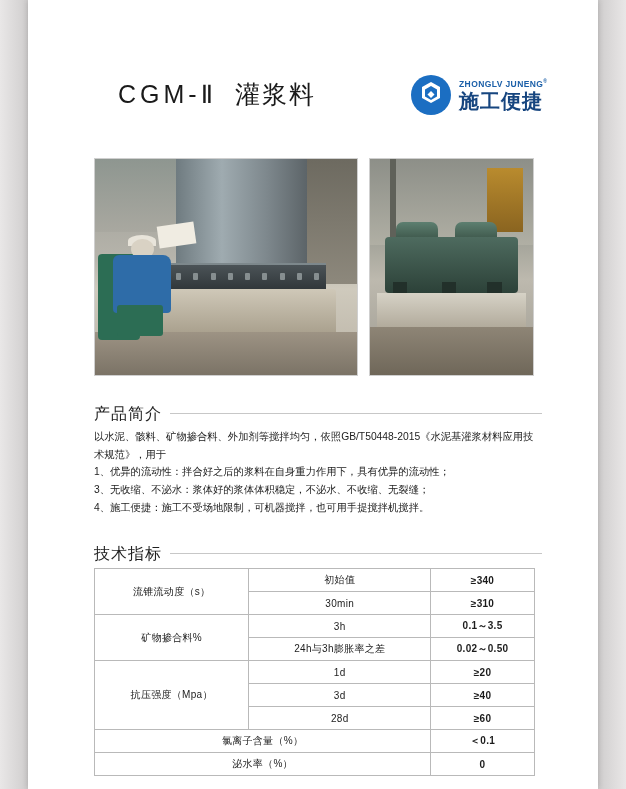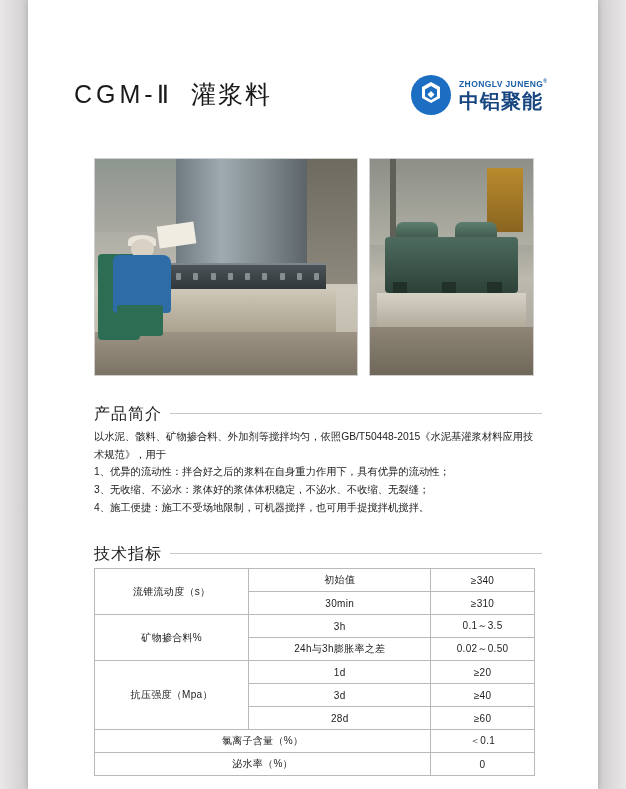--- a/index.html
+++ b/index.html
@@ -35,21 +35,21 @@
   }
   .title {
     position: absolute;
     left: 46px; top: 18px;
     font-size: 25px;
     letter-spacing: 2px;
     color: #1a1a1a;
     font-weight: 400;
     white-space: nowrap;
   }
-  .title .cgm { letter-spacing: 4px; }
+  .title .cgm { letter-spacing: 4px; margin-left: 44px; }
   .logo-box {
     position: absolute;
     right: 38px; top: 8px;
     width: 150px; height: 54px;
     display: flex;
     align-items: center;
     gap: 7px;
   }
   .logo-mark {
     width: 42px; height: 42px;
@@ -190,21 +190,21 @@
   }
   td {
     border: 1px solid #b9b9b9;
     text-align: center;
     height: 23px;
     padding: 1px 3px;
     letter-spacing: 0.3px;
   }
   td.rowlbl { width: 156px; }
   td.mid { width: 184px; }
-  td.val { width: 105px; }
+  td.val { width: 105px; font-weight: bold; }
 </style>
 </head>
 <body>
 
 <div class="gutter-l"></div>
 <div class="gutter-r"></div>
 
 <div id="page">
 
   <div class="header">
@@ -220,21 +220,21 @@
           <path d="M12 13 L21 8 L30 13 L30 24 L21 29 L12 24 Z" fill="#ffffff"></path>
           <path d="M21 12 L27 15.5 L27 22.5 L21 26 L15 22.5 L15 15.5 Z" fill="#1b6ec2"></path>
           <rect x="18.5" y="18" width="5" height="5" fill="#ffffff" transform="rotate(45 21 20.5)"></rect>
           <path d="M8 31 L34 31 L34 34 L8 34 Z" fill="#1b6ec2"></path>
         </svg>
       </div>
       <div class="logo-text">
         <div class="logo-en">
           <span>ZHONGLV JUNENG</span><sup>®</sup>
         </div>
-        <div class="logo-cn">中铝聚能</div>
+        <div class="logo-cn">施工便捷</div>
       </div>
     </div>
   </div>
 
   <div class="photos">
     <div class="photo left p1">
       <div class="sky"></div>
         <div class="wallR"></div>
       <div class="drum"></div>
       <div class="band"></div>

